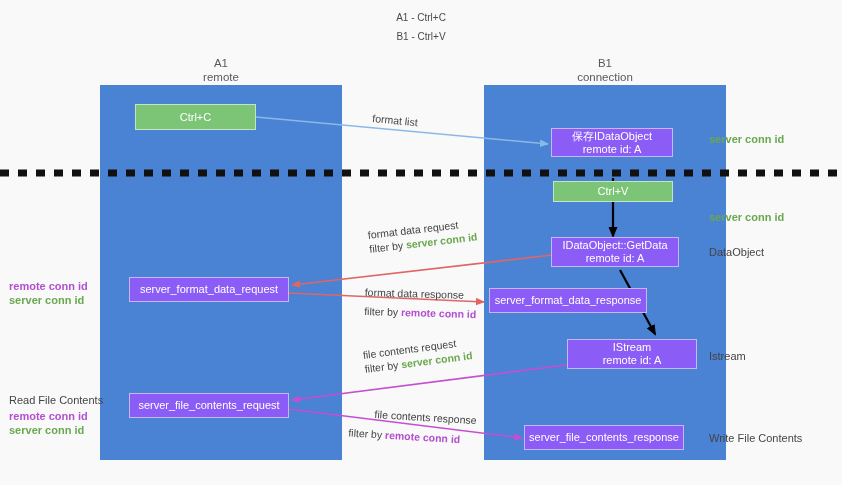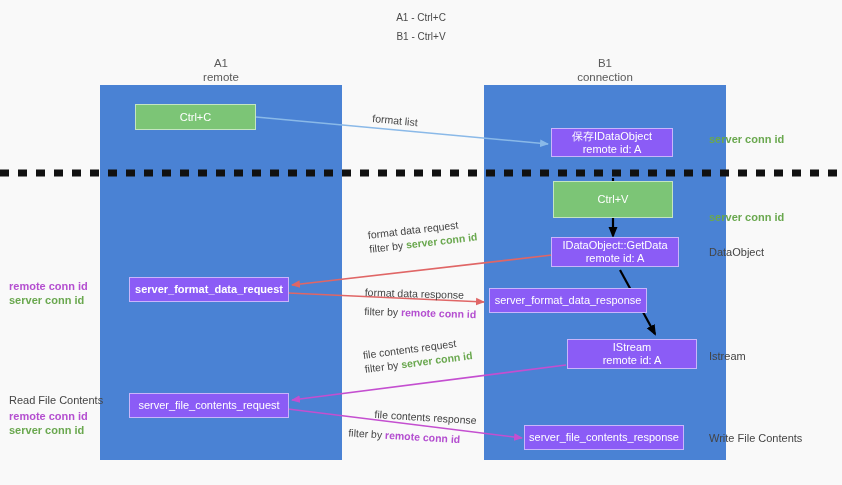--- a/index.html
+++ b/index.html
@@ -144,30 +144,30 @@
 
   <div class="abs box green" style="left:135px; top:104px; width:121px; height:26px;">
     <span>Ctrl+C</span>
   </div>
 
   <div class="abs box orange" style="left:551px; top:128px; width:122px; height:29px;">
     <span>保存IDataObject</span>
     <span>remote id: A</span>
   </div>
 
-  <div class="abs box green" style="left:553px; top:181px; width:120px; height:37px;">
+  <div class="abs box green" style="left:553px; top:181px; width:120px; height:21px;">
     <span>Ctrl+V</span>
   </div>
 
   <div class="abs box orange" style="left:551px; top:237px; width:128px; height:30px;">
     <span>IDataObject::GetData</span>
     <span>remote id: A</span>
   </div>
 
-  <div class="abs box orange" style="left:129px; top:277px; width:160px; height:25px;font-weight:bold;">
+  <div class="abs box orange" style="left:129px; top:277px; width:160px; height:25px;">
     <span>server_format_data_request</span>
   </div>
 
   <div class="abs box orange" style="left:489px; top:288px; width:158px; height:25px;">
     <span>server_format_data_response</span>
   </div>
 
   <div class="abs box orange" style="left:567px; top:339px; width:130px; height:30px;">
     <span>IStream</span>
     <span>remote id: A</span>

